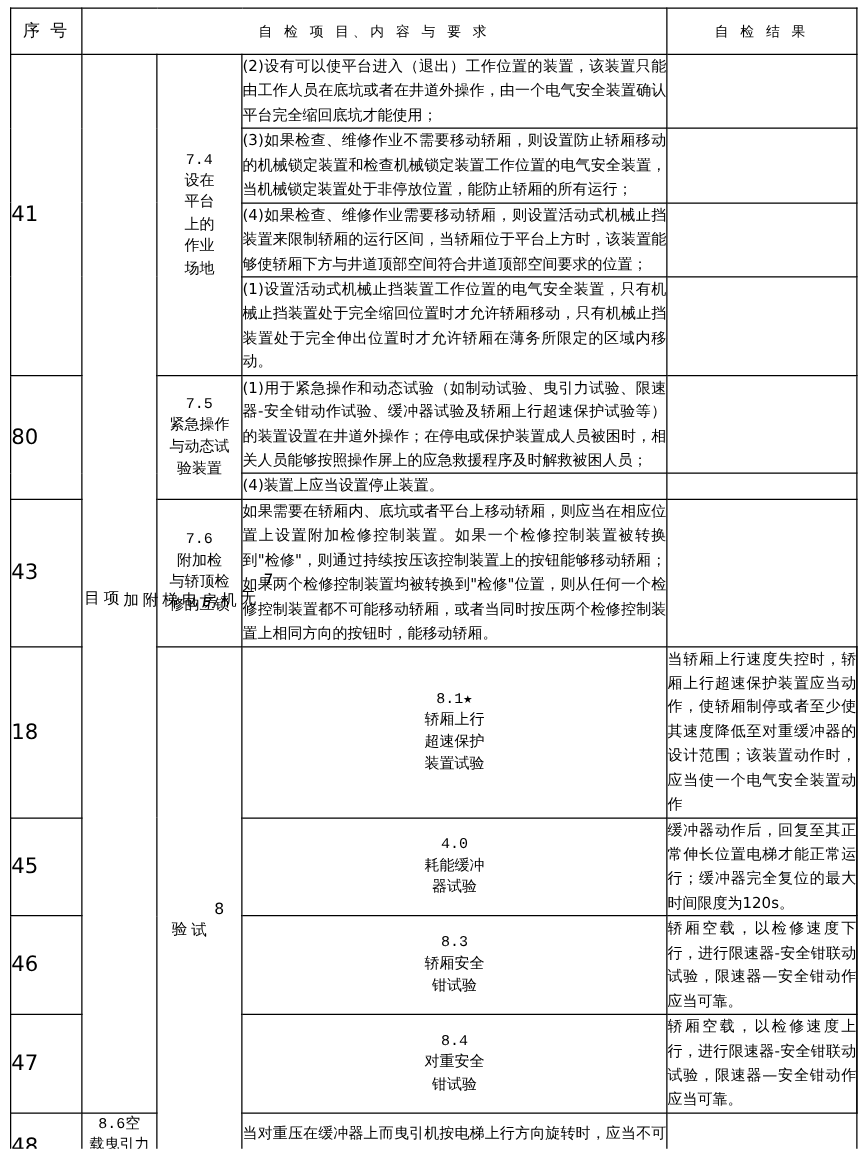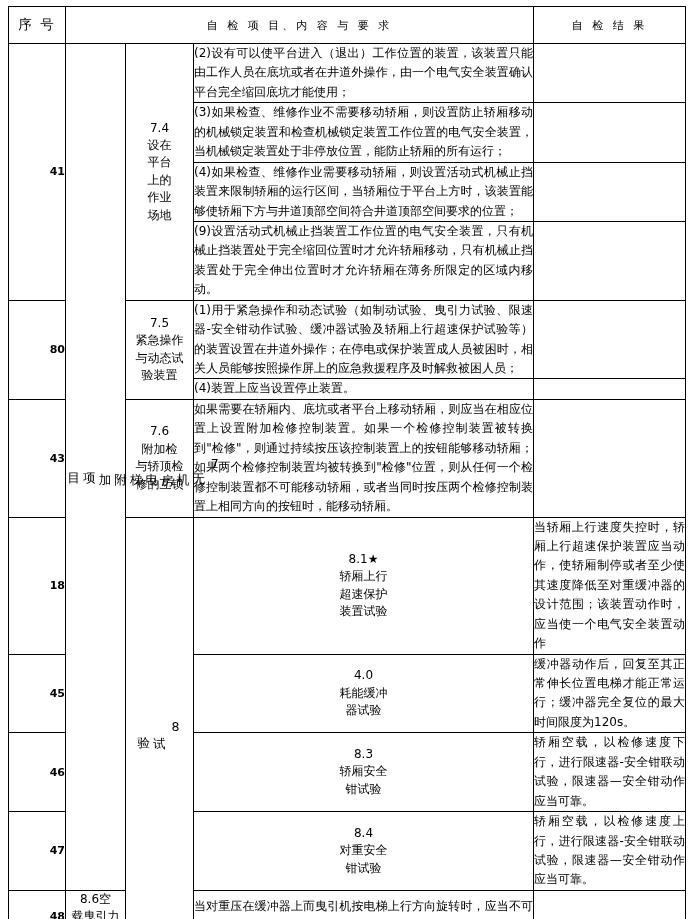--- a/index.html
+++ b/index.html
@@ -43,43 +43,43 @@
     font-weight: normal;
     height: 36px;
   }
   .hdr-no {
     text-align: center;
     font-size: 13.5px;
     letter-spacing: 2px;
     height: 36px;
   }
   .cell-no {
-    text-align: right;
-    font-size: 11px;
-    font-weight: bold;
+    text-align: left;
+    font-size: 17px;
   }
   .vert {
     writing-mode: vertical-rl;
     text-orientation: upright;
     letter-spacing: 3px;
     font-size: 12.5px;
     line-height: 1.25;
     margin: 0 auto;
     display: inline-block;
     white-space: pre-wrap;
   }
   .grp-cell {
     text-align: center;
   }
   .sub-cell {
     text-align: center;
     font-size: 12px;
     line-height: 1.45;
     padding: 3px 2px;
     white-space: pre-line;
+    font-family: Liberation Mono, monospace;
   }
   .desc-cell {
     font-size: 12px;
     line-height: 1.62;
     padding: 4px 6px 4px 6px;
     text-align: justify;
     text-justify: inter-ideograph;
   }
   .res-cell {
     background: #ffffff;
@@ -129,21 +129,21 @@
       </tr>
       <tr>
         <td class="desc-cell">(3)如果检查、维修作业不需要移动轿厢，则设置防止轿厢移动的机械锁定装置和检查机械锁定装置工作位置的电气安全装置，当机械锁定装置处于非停放位置，能防止轿厢的所有运行；</td>
         <td class="res-cell"></td>
       </tr>
       <tr>
         <td class="desc-cell">(4)如果检查、维修作业需要移动轿厢，则设置活动式机械止挡装置来限制轿厢的运行区间，当轿厢位于平台上方时，该装置能够使轿厢下方与井道顶部空间符合井道顶部空间要求的位置；</td>
         <td class="res-cell"></td>
       </tr>
       <tr>
-        <td class="desc-cell">(9)设置活动式机械止挡装置工作位置的电气安全装置，只有机械止挡装置处于完全缩回位置时才允许轿厢移动，只有机械止挡装置处于完全伸出位置时才允许轿厢在薄务所限定的区域内移动。</td>
+        <td class="desc-cell">(1)设置活动式机械止挡装置工作位置的电气安全装置，只有机械止挡装置处于完全缩回位置时才允许轿厢移动，只有机械止挡装置处于完全伸出位置时才允许轿厢在薄务所限定的区域内移动。</td>
         <td class="res-cell"></td>
       </tr>
 
       <tr>
         <td class="cell-no" rowspan="2">80</td>
         <td class="sub-cell" rowspan="2">7.5
 紧急操作
 与动态试
 验装置</td>
         <td class="desc-cell">(1)用于紧急操作和动态试验（如制动试验、曳引力试验、限速器-安全钳动作试验、缓冲器试验及轿厢上行超速保护试验等）的装置设置在井道外操作；在停电或保护装置成人员被困时，相关人员能够按照操作屏上的应急救援程序及时解救被困人员；</td>

